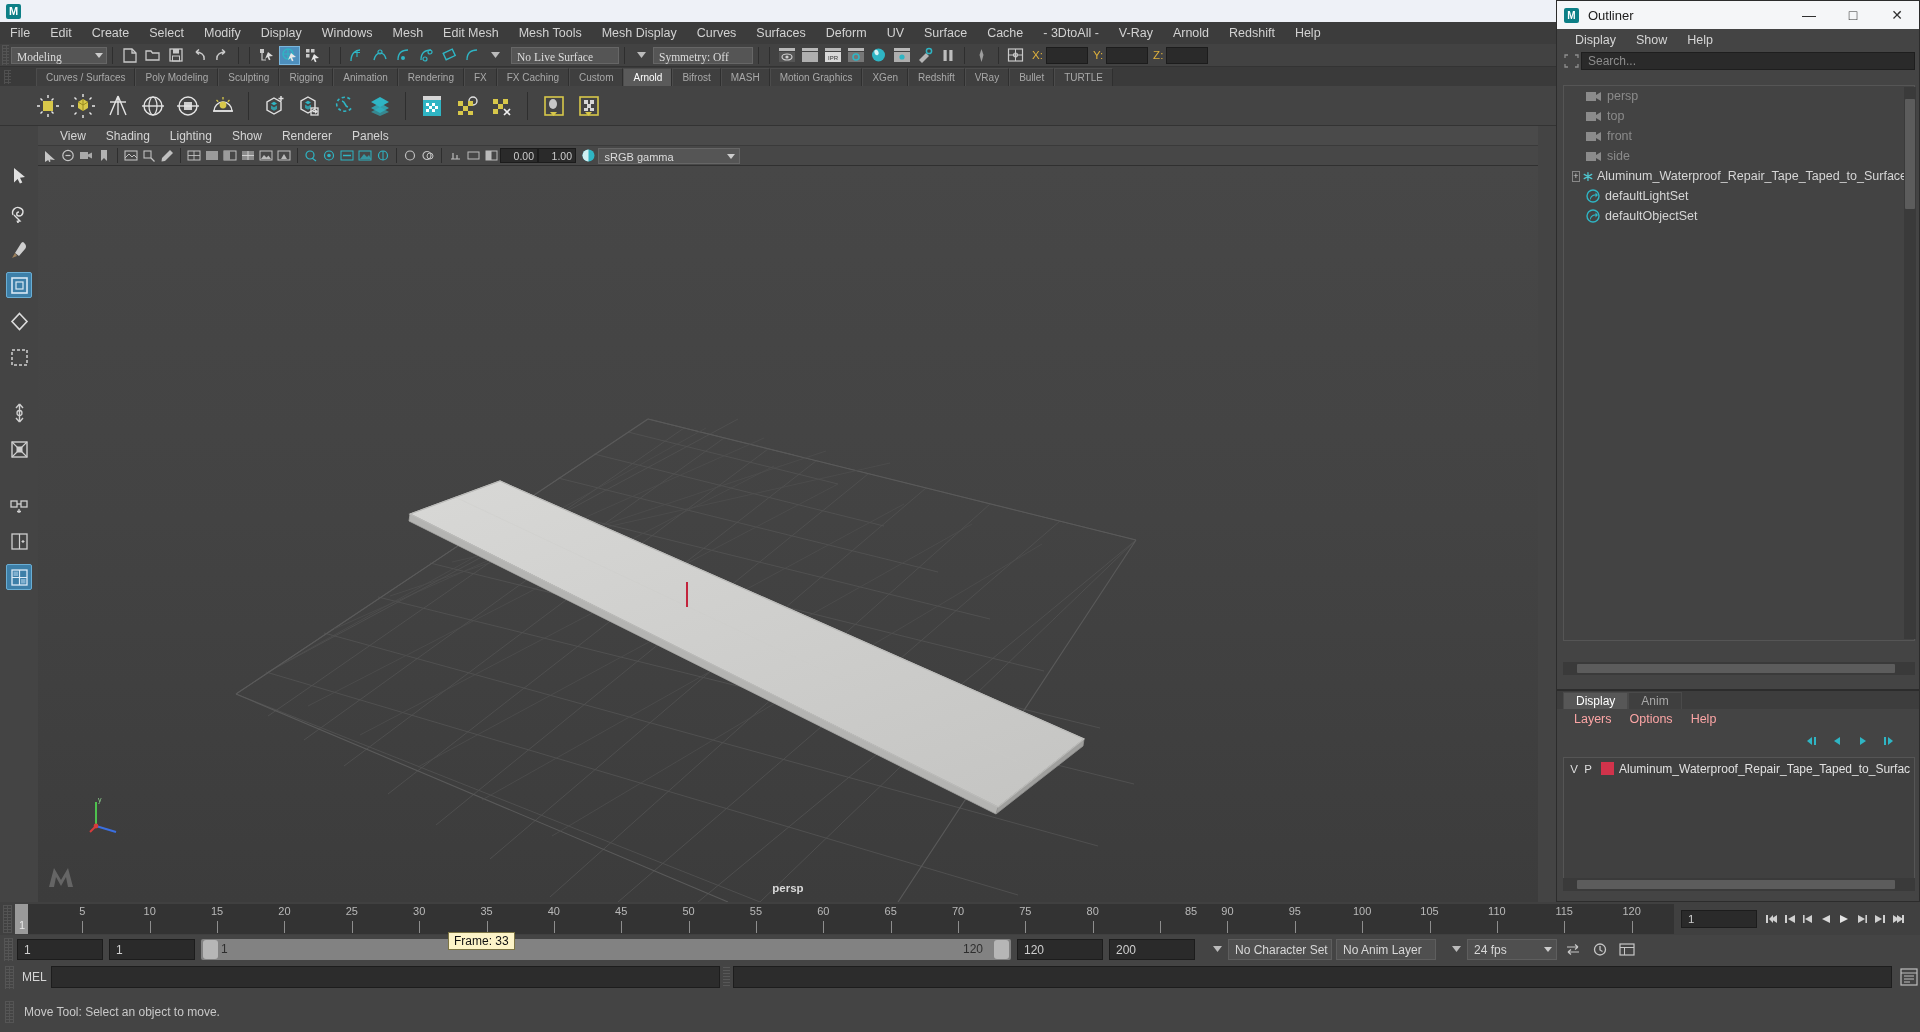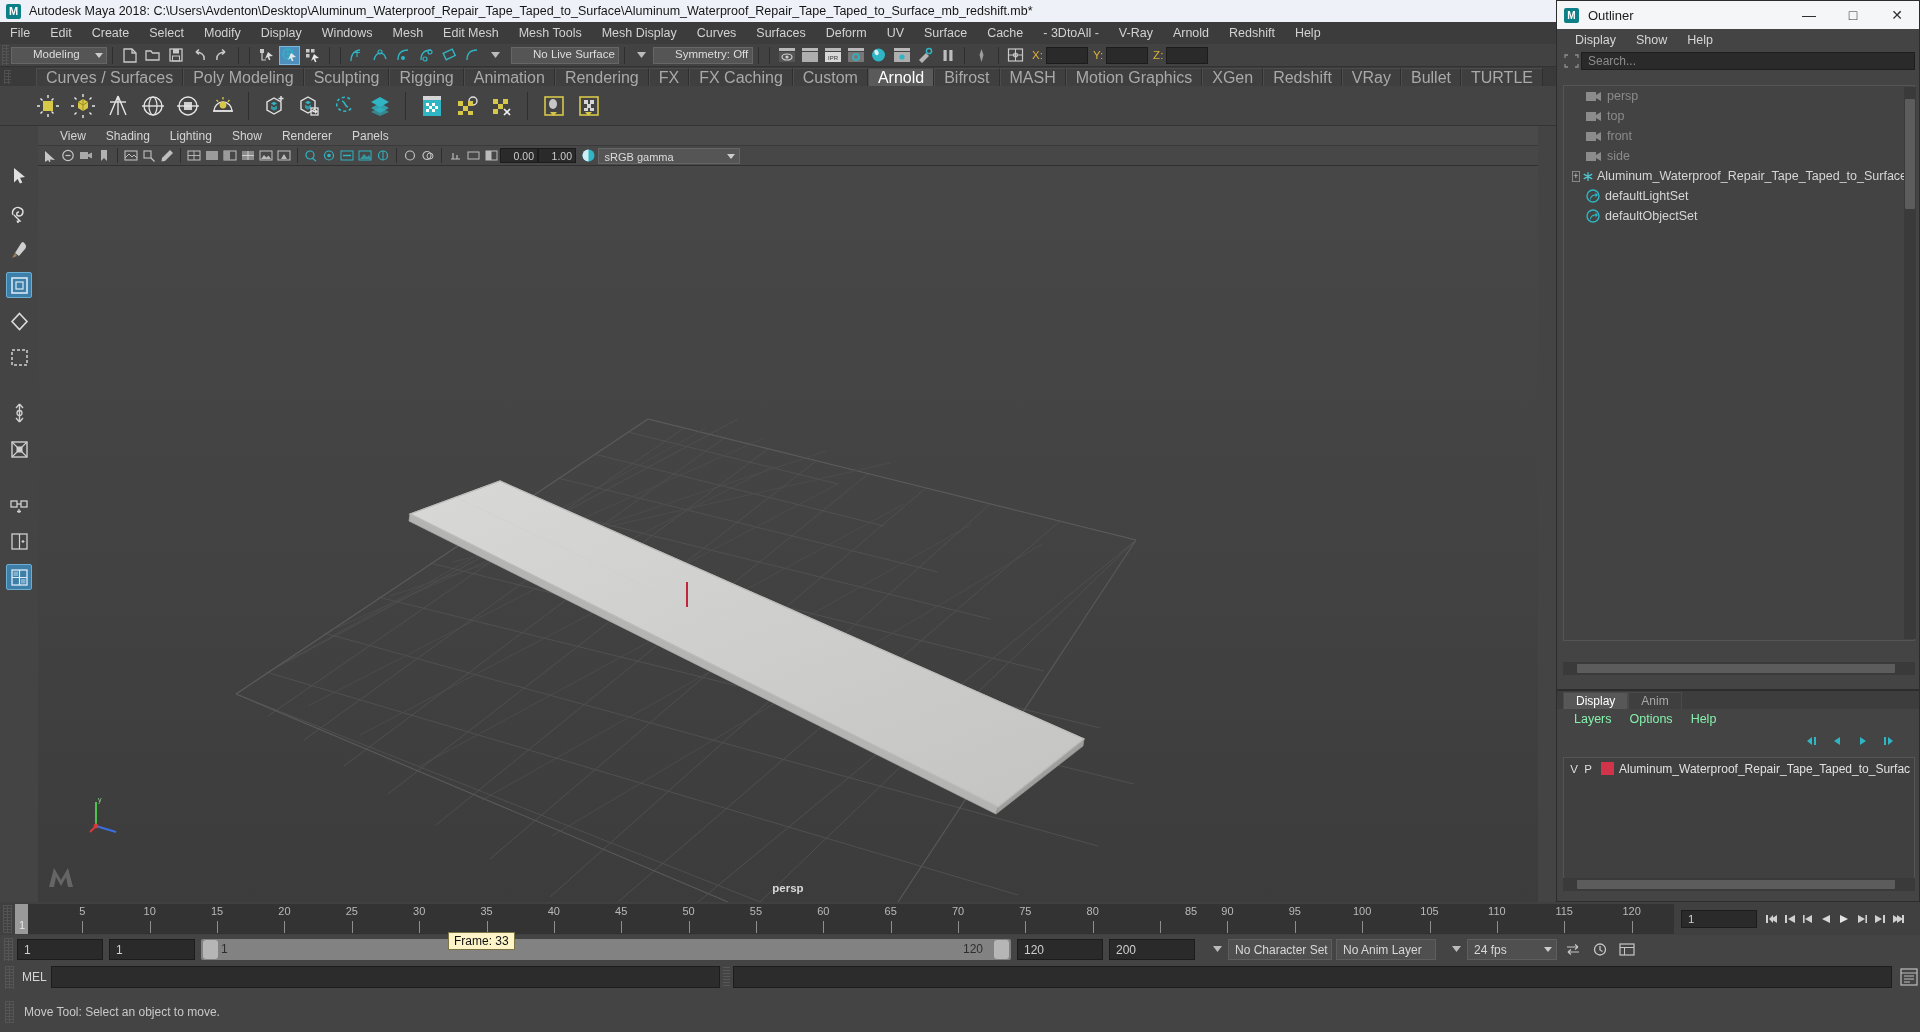--- a/index.html
+++ b/index.html
@@ -19,37 +19,37 @@
   #menubar .mi{padding:0 10px;line-height:22px;font-size:12.5px;color:#d2d2d2;white-space:nowrap;}
 
   
   #statusline{position:absolute;left:0;top:44px;width:1920px;height:23px;background:#424242;
     display:flex;align-items:center;border-bottom:1px solid #333;}
   .sgrip{width:7px;height:20px;margin:0 2px;background:
       repeating-linear-gradient(to bottom,#666 0 1px,transparent 1px 3px),
       repeating-linear-gradient(to right,#666 0 1px,transparent 1px 4px);
     opacity:.5;}
   .sep{width:1px;height:17px;background:#2e2e2e;margin:0 5px;}
-  .combo{height:17px;background:#555;border:1px solid #666;display:flex;align-items:flex-start;
-    font-size:11.5px;color:#ddd;padding-left:21px;position:relative;}
+  .combo{height:17px;background:#555;border:1px solid #666;display:flex;align-items:flex-end;
+    font-size:11.5px;color:#ddd;padding-left:5px;position:relative;font-family:Liberation Serif, serif;}
   .combo .arw{position:absolute;right:3px;top:5px;border-left:4px solid transparent;
     border-right:4px solid transparent;border-top:5px solid #ccc;}
   .ibtn{width:21px;height:19px;display:flex;align-items:center;justify-content:center;margin:0 1px;}
   .ibtn.sel{background:#4d8fbd;border:1px solid #7ab6dd;}
   .numfield{height:17px;background:#2a2a2a;border:1px solid #1c1c1c;}
   .axlbl{color:#dfb13c;font-size:11.5px;margin:0 3px 0 5px;}
   #signin{position:absolute;right:3px;top:3px;height:17px;background:#555;border:1px solid #6a6a6a;
     display:flex;align-items:center;padding:0 20px 0 5px;font-size:11.5px;color:#e6e6e6;}
   #signin .arw{position:absolute;right:4px;top:5px;border-left:4px solid transparent;
     border-right:4px solid transparent;border-top:5px solid #ccc;}
 
   
   #shelftabs{position:absolute;left:0;top:67px;width:1920px;height:19px;background:#3a3a3a;
     display:flex;align-items:flex-end;padding-left:36px;}
-  #shelftabs .stab{height:18px;line-height:18px;padding:0 9px;font-size:16px;color:#a9a9a9;
+  #shelftabs .stab{height:18px;line-height:18px;padding:0 9px;font-size:10px;color:#a9a9a9;
     background:#3f3f3f;border-left:1px solid #4c4c4c;border-right:1px solid #2f2f2f;
     border-top:1px solid #4c4c4c;white-space:nowrap;}
   #shelftabs .stab.active{background:#5a5a5a;color:#fff;}
   #shelftabs .tgrip{position:absolute;left:4px;top:3px;width:7px;height:14px;
     background:repeating-linear-gradient(to bottom,#666 0 1px,transparent 1px 3px),
       repeating-linear-gradient(to right,#666 0 1px,transparent 1px 4px);opacity:.5;}
 
   
   #shelfbar{position:absolute;left:0;top:86px;width:1920px;height:40px;background:#444;
     display:flex;align-items:center;padding-left:30px;border-bottom:1px solid #333;}
@@ -125,21 +125,21 @@
   #ol-vscroll .vthumb{width:10px;height:110px;margin:12px auto 0;background:#5c5c5c;border-radius:1px;}
 
   
   #layered{position:absolute;left:1556px;top:690px;width:364px;height:212px;background:#444;
     border:1px solid #2c2c2c;}
   #le-tabs{height:18px;display:flex;align-items:flex-end;padding-left:6px;background:#3d3d3d;}
   #le-tabs .lt{height:17px;line-height:17px;padding:0 12px;font-size:12px;color:#a8a8a8;
     background:#3f3f3f;border:1px solid #4a4a4a;border-bottom:none;}
   #le-tabs .lt.active{background:#575757;color:#fff;}
   #le-menu{height:21px;display:flex;align-items:center;padding-left:8px;}
-  #le-menu .lmi{padding:0 9px;font-size:12.5px;color:#86efac;line-height:21px;}
+  #le-menu .lmi{padding:0 9px;font-size:12.5px;color:#fca5a5;line-height:21px;}
   #le-btns{height:22px;display:flex;align-items:center;justify-content:flex-end;padding-right:20px;}
   #le-btns .lb{width:20px;height:18px;margin-left:6px;display:flex;align-items:center;
     justify-content:center;}
   #le-list{position:absolute;left:6px;top:66px;width:352px;height:122px;background:#404040;
     border:1px solid #555;}
   #le-list .lrow{height:21px;display:flex;align-items:center;font-size:12px;color:#e0e0e0;
     padding-left:3px;}
   #le-list .lrow .vp{width:14px;text-align:center;font-size:11.5px;color:#ddd;}
   #le-list .lrow .swatch{width:13px;height:13px;background:#d1334b;margin:0 5px 0 6px;}
   #le-hscroll{position:absolute;left:6px;bottom:10px;width:352px;height:13px;background:#3a3a3a;
@@ -208,21 +208,20 @@
 
   
   #frametip{position:absolute;left:448px;top:932px;background:#fdf4c8;border:1px solid #7c7444;
     color:#111;font-size:12px;padding:1px 5px;z-index:50;}
 </style>
 </head>
 <body>
 
 <div id="titlebar">
   <div class="mayaicon">M</div>
-  <div class="ttext">Autodesk Maya 2018: C:\Users\Avdenton\Desktop\Aluminum_Waterproof_Repair_Tape_Taped_to_Surface\Aluminum_Waterproof_Repair_Tape_Taped_to_Surface_mb_redshift.mb*</div>
 </div>
 
 <div id="menubar">
     <div class="mi">File</div>
     <div class="mi">Edit</div>
     <div class="mi">Create</div>
     <div class="mi">Select</div>
     <div class="mi">Modify</div>
     <div class="mi">Display</div>
     <div class="mi">Windows</div>

